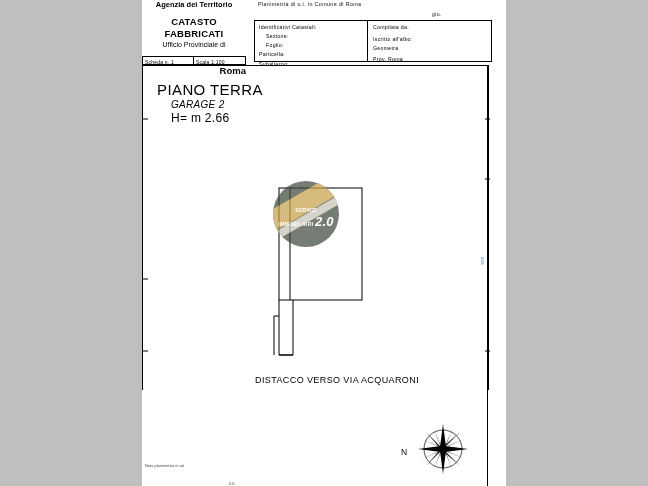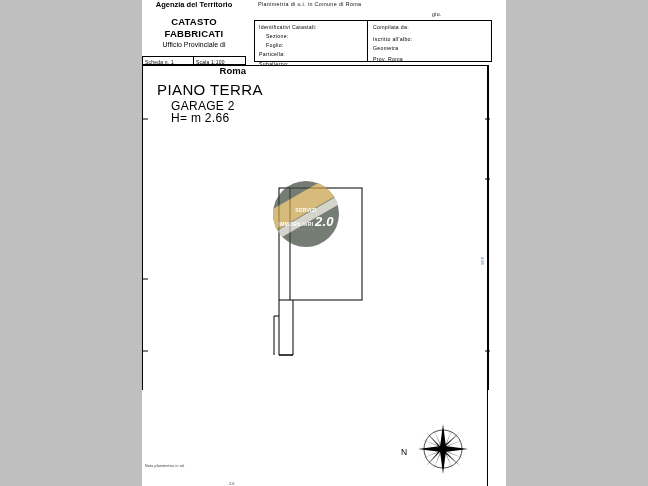--- a/index.html
+++ b/index.html
@@ -123,22 +123,23 @@
   .piano {
     position: absolute;
     left: 14px; top: 15px;
     font-size: 15px;
     letter-spacing: .4px;
     color: #000;
   }
   .garage {
     position: absolute;
     left: 28px; top: 33px;
-    font-size: 12px;
+    font-size: 10px;
     letter-spacing: .3px;
+    font-style: italic;
   }
   .hm {
     position: absolute;
     left: 28px; top: 45px;
     font-size: 12px;
     letter-spacing: .3px;
   }
 
   
   .plan { position: absolute; left: 0; top: 0; }
@@ -310,20 +311,21 @@
       <div class="wm-txt">
         <span>SERVIZI</span><br>
         <span>IMMOBILIARI</span>
         <span class="big">2.0</span>
       </div>
       <div class="wm-sub">· · · · ·</div>
     </div>
 
     <div class="blue-mark">2.66</div>
 
+    <div class="distacco">DISTACCO VERSO VIA ACQUARONI</div>
 
     <div class="compass">
       <svg width="56" height="56" viewBox="0 0 56 56">
         <circle cx="28" cy="28" r="19" fill="none" stroke="#000" stroke-width="0.7"></circle>
         <g fill="#000" stroke="none">
           <polygon points="28,3 31,26 28,28 25,26"></polygon>
           <polygon points="28,53 31,30 28,28 25,30"></polygon>
           <polygon points="3,28 26,31 28,28 26,25"></polygon>
           <polygon points="53,28 30,31 28,28 30,25"></polygon>
         </g>

